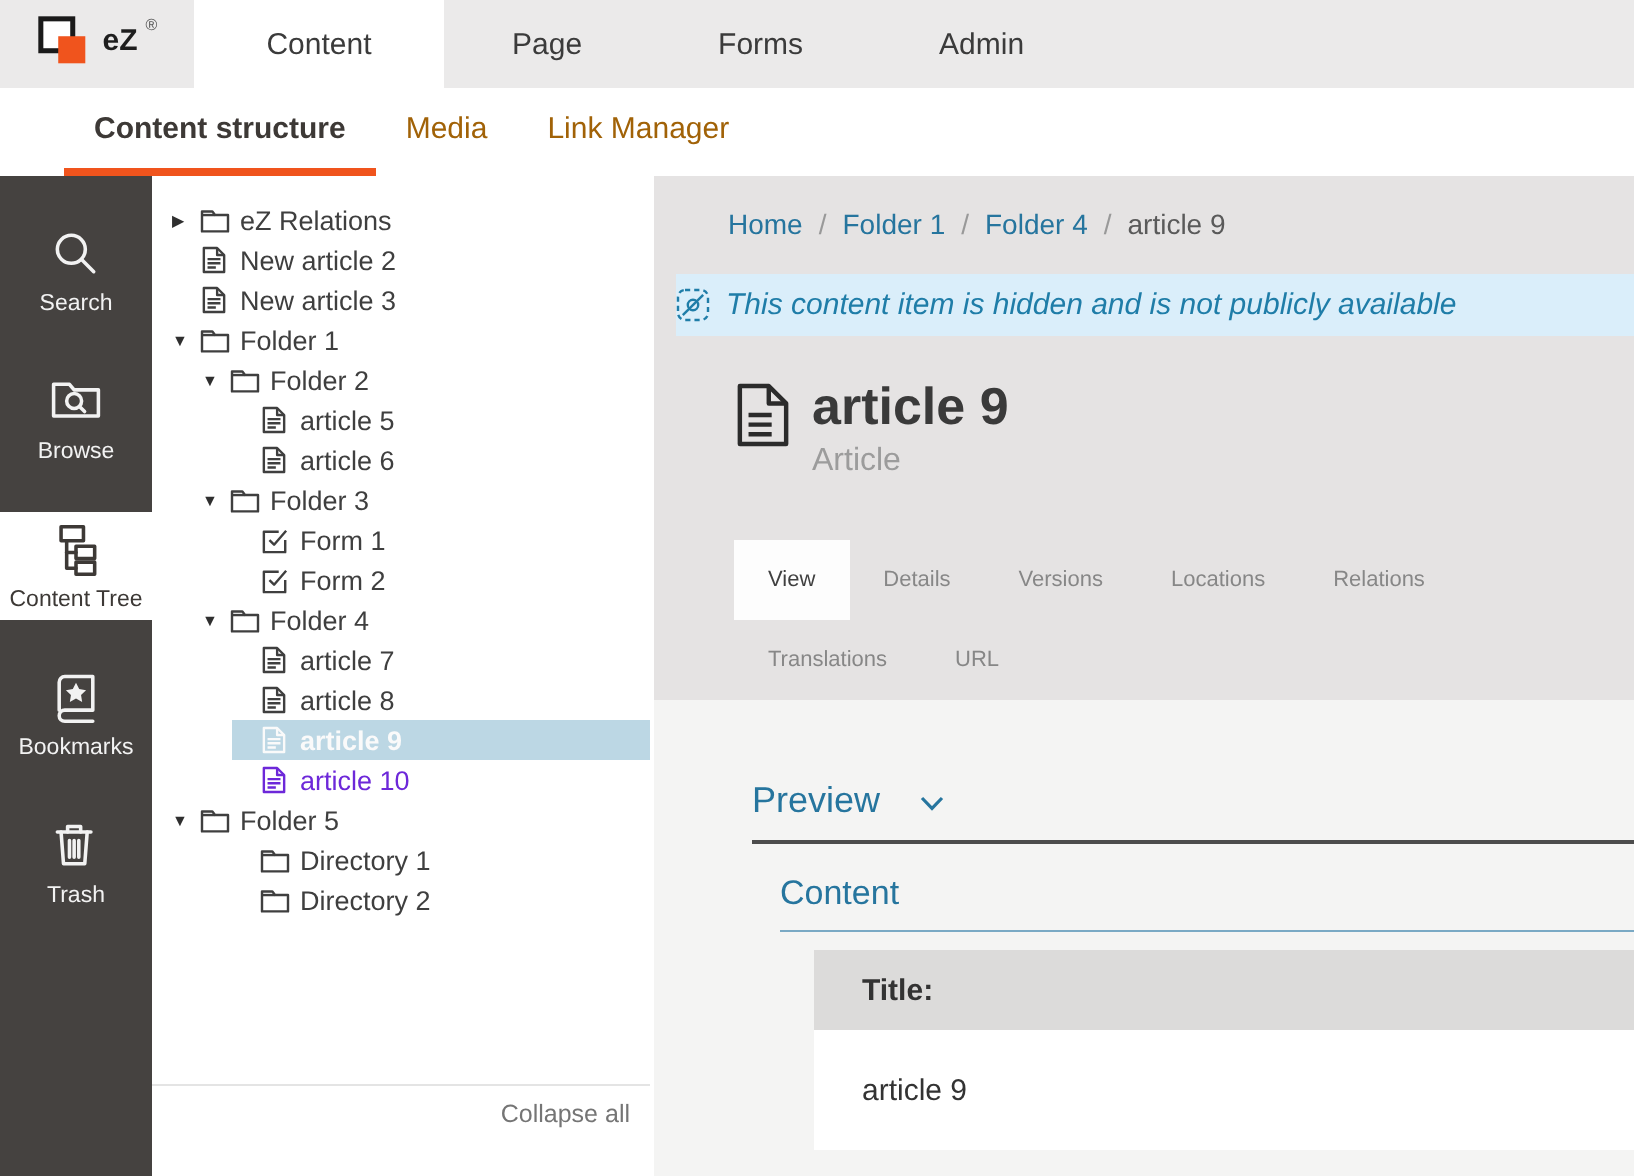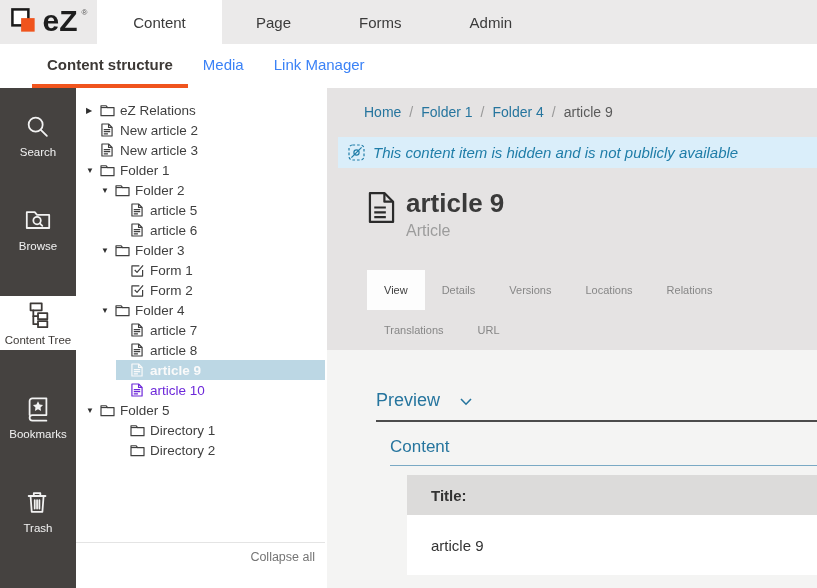--- a/index.html
+++ b/index.html
@@ -6,36 +6,36 @@
   html,body { margin:0; padding:0; }
   body {
     width:817px; height:588px; overflow:hidden; background:#fff;
     font-family:"Liberation Sans","DejaVu Sans",sans-serif;
     -webkit-font-smoothing:antialiased;
   }
 
   
   .topbar { display:flex; height:44px; background:#ebeaea; }
   .logo { width:97px; display:flex; align-items:flex-start; justify-content:center; gap:4px; padding-top:7px; cursor:pointer; }
-  .logo-text { font-size:30px; font-weight:600; color:#1e1e1e; line-height:28px; }
+  .logo-text { font-size:15px; font-weight:600; color:#1e1e1e; line-height:28px; }
   .logo-reg { font-size:8px; color:#555; margin-top:1px; }
   .main-tabs { display:flex; }
   .tab-top { border:none; background:transparent; font-size:15px; color:#3b3b3b; padding:0 34px; cursor:pointer; font-family:inherit; height:44px; }
   .tab-top.active { background:#fff; width:125px; padding:0; }
 
   
   .subnav { height:44px; background:#fff; display:flex; padding-left:32px; }
-  .subnav-item { background:none; border:none; border-bottom:4px solid transparent; font-size:15px; color:#3b82f6; padding:0 15px; font-family:inherit; cursor:pointer; height:44px; }
+  .subnav-item { background:none; border:none; border-bottom:4px solid transparent; font-size:15px; color:#a16207; padding:0 15px; font-family:inherit; cursor:pointer; height:44px; }
   .subnav-item.active { font-weight:bold; color:#3d3936; border-bottom-color:#f0541d; }
 
   
   .page-body { display:flex; height:500px; }
 
   
-  .sidebar { width:76px; background:#454240; padding-top:20px; flex:none; display:flex; flex-direction:column;gap:20px; }
+  .sidebar { width:76px; background:#454240; padding-top:20px; flex:none; display:flex; flex-direction:column; }
   .side-item { height:54px; margin-bottom:20px; display:flex; flex-direction:column; align-items:center; justify-content:center; gap:5px; color:#f2f2f2; font-size:11.5px; cursor:pointer; flex:none; }
   .side-item.active { background:#fff; color:#3d3936; }
   .side-item svg { stroke:currentColor; fill:none; stroke-width:1.9; stroke-linecap:round; stroke-linejoin:round; }
   .side-item .star { fill:currentColor; stroke:none; }
 
   
   .tree-panel { width:249px; background:#fff; position:relative; padding-top:12px; flex:none; }
   .tree-row { height:20px; display:flex; align-items:center; font-size:13.5px; color:#3f3f3f; cursor:pointer; }
   .tree-row.lvl-0 { margin-left:10px; }
   .tree-row.lvl-1 { margin-left:25px; }
@@ -52,21 +52,21 @@
 
   
   .main { flex:1; min-width:0; margin-left:2px; background:#f4f4f3; display:flex; flex-direction:column; }
   .gray-head { background:#e5e3e3; padding-top:16px; flex:none; }
 
   .breadcrumb { padding-left:37px; height:20px; display:flex; font-size:14px; }
   .bc-item.type-link { color:#26759e; cursor:pointer; }
   .bc-item.type-sep { color:#999; margin:0 8px; }
   .bc-item.type-current { color:#5a5a5a; }
 
-  .notice { margin:13px 0 0 11px; background:#daeefa; height:31px; display:flex; align-items:center; padding-left:10px; gap:8px; color:#1f7da8; font-style:italic; font-size:15px; }
+  .notice { margin:13px 0 0 11px; background:#daeefa; height:31px; display:flex; align-items:center; gap:8px; color:#1f7da8; font-style:italic; font-size:15px; }
   .notice svg { stroke:#1f7da8; fill:none; flex:none; }
 
   .title-row { margin:21px 0 0 41px; display:flex; gap:11px; }
   .title-row svg { stroke:#2b2b2b; fill:none; stroke-width:2.3; stroke-linejoin:round; margin-top:2px; }
   .page-title { font-size:26px; font-weight:bold; color:#3a3a3a; margin:0; line-height:29px; }
   .subtitle { font-size:16px; color:#9c9c9c; margin-top:4px; }
 
   .tabs { margin-top:30px; padding-left:40px; display:flex; flex-wrap:wrap; width:478px; }
   .tab { height:40px; padding:0 17px; font-size:11px; color:#878787; background:transparent; border:none; font-family:inherit; cursor:pointer; }
   .tab.active { background:#fdfdfd; color:#404040; }

